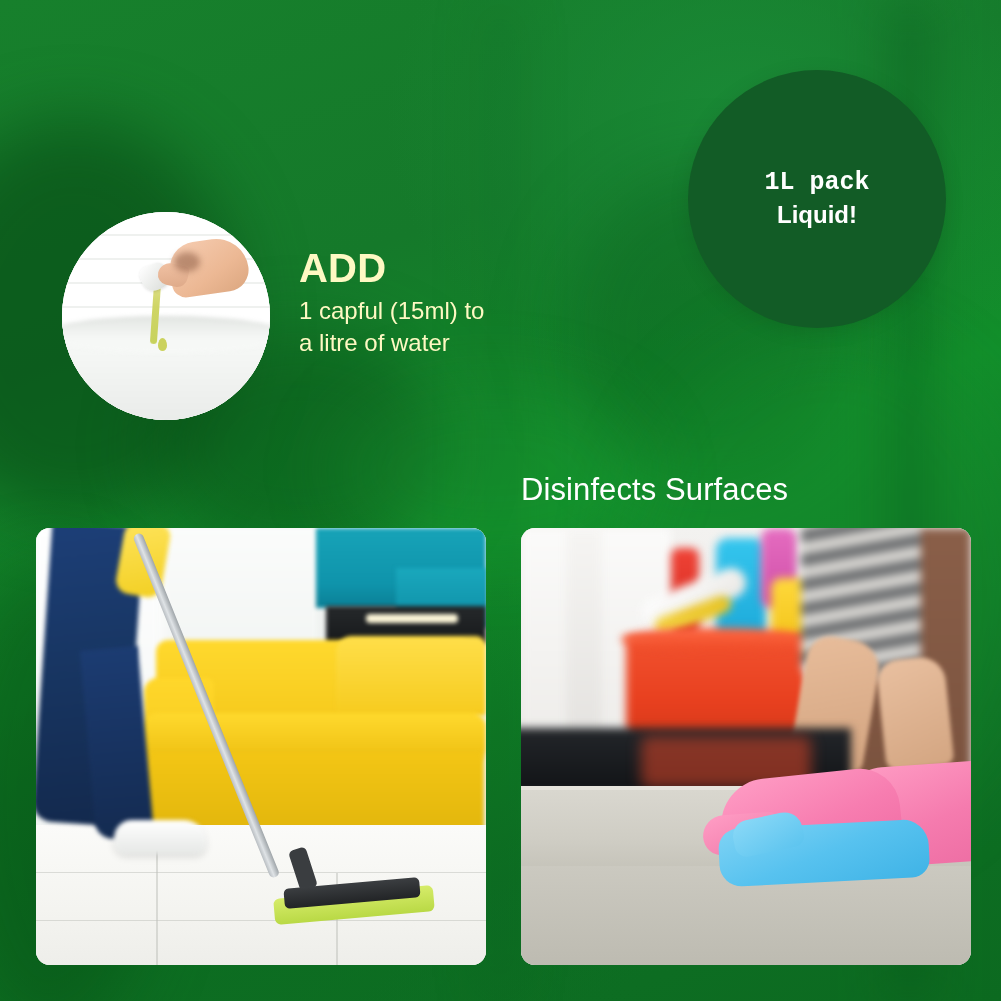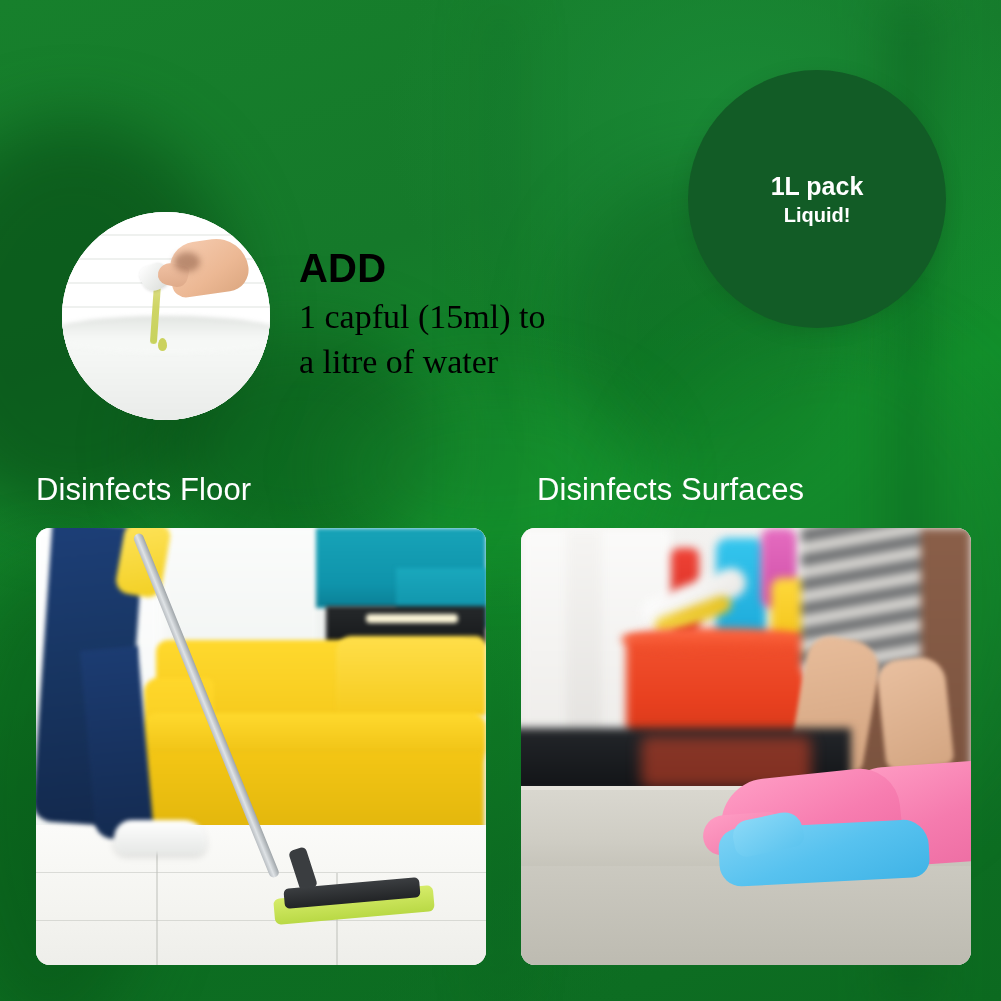--- a/index.html
+++ b/index.html
@@ -90,67 +90,66 @@
     border-radius: 50%;
     background: #125c26;
     display: flex;
     flex-direction: column;
     align-items: center;
     justify-content: center;
     color: #ffffff;
     text-align: center;
     box-shadow: 0 4px 20px rgba(0,0,0,0.10);
   }
-  .badge-l1 { font-size: 25px; font-weight: 600; line-height: 1.28; }
+  .badge-l1 { font-size: 25px; font-weight: 600; line-height: 1.28; font-family: Liberation Mono, monospace; }
   .badge-l2 { font-size: 33px; font-weight: 800; line-height: 1.30; letter-spacing: -0.2px; }
   .badge-l3 { font-size: 24px; font-weight: 600; line-height: 1.30; }
-  .badge-l4 { font-size: 20px; font-weight: 600; line-height: 1.32; }
+  .badge-l4 { font-size: 24px; font-weight: 600; line-height: 1.32; }
 
   
   .step-circle {
     position: absolute;
     left: 62px;
     top: 212px;
     width: 208px;
     height: 208px;
     border-radius: 50%;
     overflow: hidden;
     background: #eef2f1;
   }
   .step-text {
     position: absolute;
     left: 299px;
     top: 247px;
-    color: #000000;
+    color: #fef9c3;
   }
   .step-title {
     font-size: 40px;
     font-weight: 800;
     letter-spacing: 0.2px;
     line-height: 1.05;
     margin-bottom: 6px;
   }
   .step-body {
-    font-size: 34px;
+    font-size: 24px;
     font-weight: 400;
     line-height: 1.32;
     white-space: pre-line;
-    font-family: Liberation Serif, serif;
   }
 
   
   .caption {
     position: absolute;
     color: #ffffff;
     font-size: 31px;
     font-weight: 400;
     letter-spacing: 0.1px;
   }
   .caption-left  { left: 36px;  top: 472px; }
-  .caption-right { left: 521px; top: 472px; margin-left: 16px; }
+  .caption-right { left: 521px; top: 472px; }
 
   
   .card {
     position: absolute;
     top: 528px;
     width: 450px;
     height: 437px;
     border-radius: 14px;
     overflow: hidden;
     background: #dedede;
@@ -313,21 +312,20 @@
     <div class="sc-thumb"></div>
     <div class="sc-knuckle"></div>
   </div>
 
   <div class="step-text">
     <div class="step-title">ADD</div>
     <div class="step-body">1 capful (15ml) to
 a litre of water</div>
   </div>
 
-  <div class="caption caption-left">Disinfects Floor</div>
   <div class="caption caption-right">Disinfects Surfaces</div>
 
   <div class="card card-left">
     <div class="fl-room"></div>
     <div class="fl-wallmid soft"></div>
     <div class="fl-window soft"></div>
     <div class="fl-cabinet soft"></div>
     <div class="fl-cabinet2 soft"></div>
     <div class="fl-blackband soft"></div>
     <div class="fl-lightbar soft"></div>

